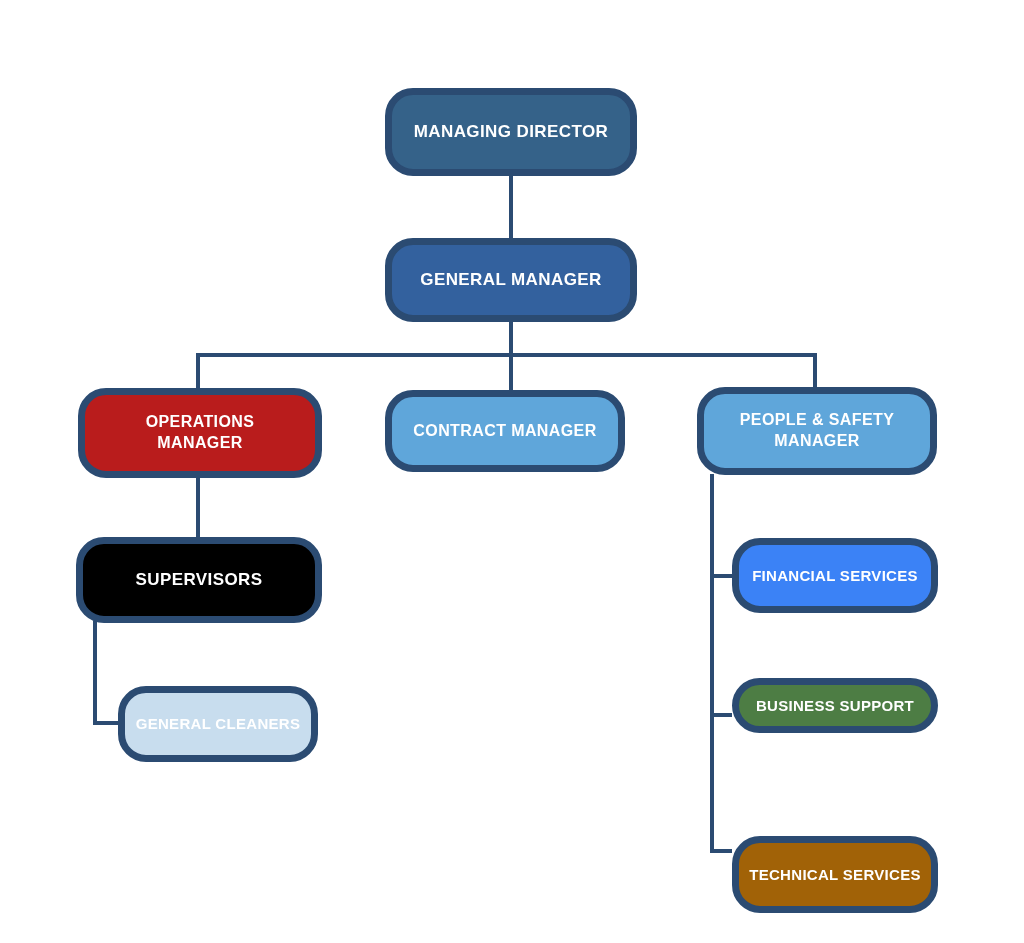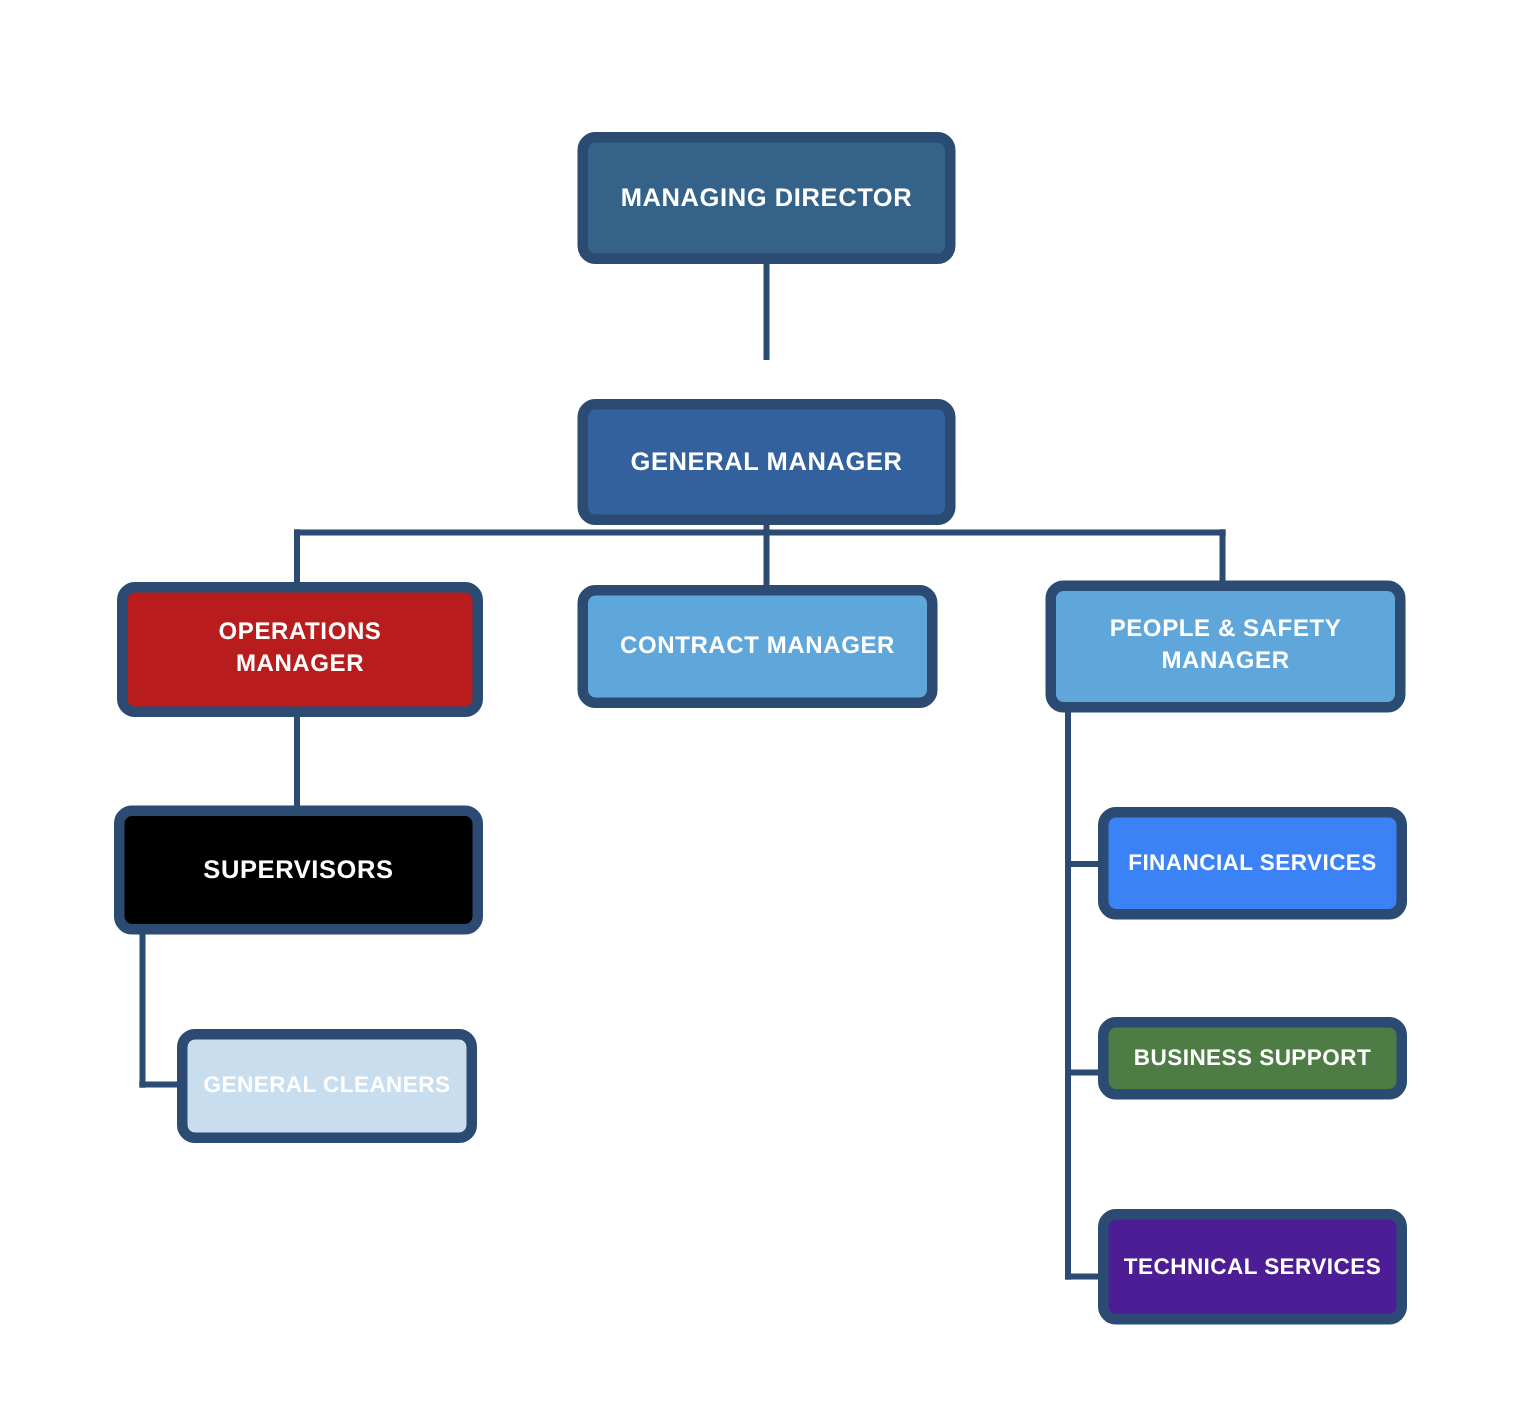--- a/index.html
+++ b/index.html
@@ -8,21 +8,21 @@
     width:1024px;height:943px;
     background:#ffffff;
     font-family:"Liberation Sans", sans-serif;
     overflow:hidden;
   }
   .line{position:absolute;background:#2b4b72;}
   .node{
     position:absolute;
     box-sizing:border-box;
     border:7px solid #2b4b72;
-    border-radius:12px;
+    border-radius:28px;
     display:flex;align-items:center;justify-content:center;
     text-align:center;
   }
   .label{
     color:#ffffff;
     font-weight:700;
     font-size:17px;
     letter-spacing:0.4px;
     line-height:1.3;
   }
@@ -47,21 +47,21 @@
   <div class="line" style="left: 93px; top: 721px; width: 25px; height: 4px; background: rgb(43, 75, 114);"></div>
   <div class="line" style="left: 710px; top: 474px; width: 4px; height: 379px; background: rgb(43, 75, 114);"></div>
   <div class="line" style="left: 710px; top: 574px; width: 22px; height: 4px; background: rgb(43, 75, 114);"></div>
   <div class="line" style="left: 710px; top: 713px; width: 22px; height: 4px; background: rgb(43, 75, 114);"></div>
   <div class="line" style="left: 710px; top: 849px; width: 22px; height: 4px; background: rgb(43, 75, 114);"></div>
 
   <div class="node" style="left: 385px; top: 88px; width: 252px; height: 88px; background: rgb(53, 98, 137);">
     <span class="label">MANAGING DIRECTOR</span>
   </div>
 
-  <div class="node" style="left: 385px; top: 238px; width: 252px; height: 84px; background: rgb(51, 97, 158); margin-top: 28px;">
+  <div class="node" style="left: 385px; top: 238px; width: 252px; height: 84px; background: rgb(51, 97, 158);">
     <span class="label">GENERAL MANAGER</span>
   </div>
 
   <div class="node node--ops" style="left: 78px; top: 388px; width: 244px; height: 90px; background: #b91c1c; align-items: center;">
     <span class="label label--md">OPERATIONS MANAGER</span>
   </div>
 
   <div class="node" style="left: 385px; top: 390px; width: 240px; height: 82px; background: rgb(95, 166, 218); text-align: center;">
     <span class="label label--md">CONTRACT MANAGER</span>
   </div>
@@ -79,17 +79,17 @@
   </div>
 
   <div class="node" style="left: 732px; top: 538px; width: 206px; height: 75px; background: #3b82f6;">
     <span class="label label--sm">FINANCIAL SERVICES</span>
   </div>
 
   <div class="node" style="left: 732px; top: 678px; width: 206px; height: 55px; background: rgb(77, 125, 68);">
     <span class="label label--sm">BUSINESS SUPPORT</span>
   </div>
 
-  <div class="node" style="left: 732px; top: 806px; width: 206px; height: 77px; background: #4c1d95;">
+  <div class="node" style="left: 732px; top: 836px; width: 206px; height: 77px; background: #a16207;">
     <span class="label label--sm">TECHNICAL SERVICES</span>
   </div>
 
 </div>
 
 </body></html>

